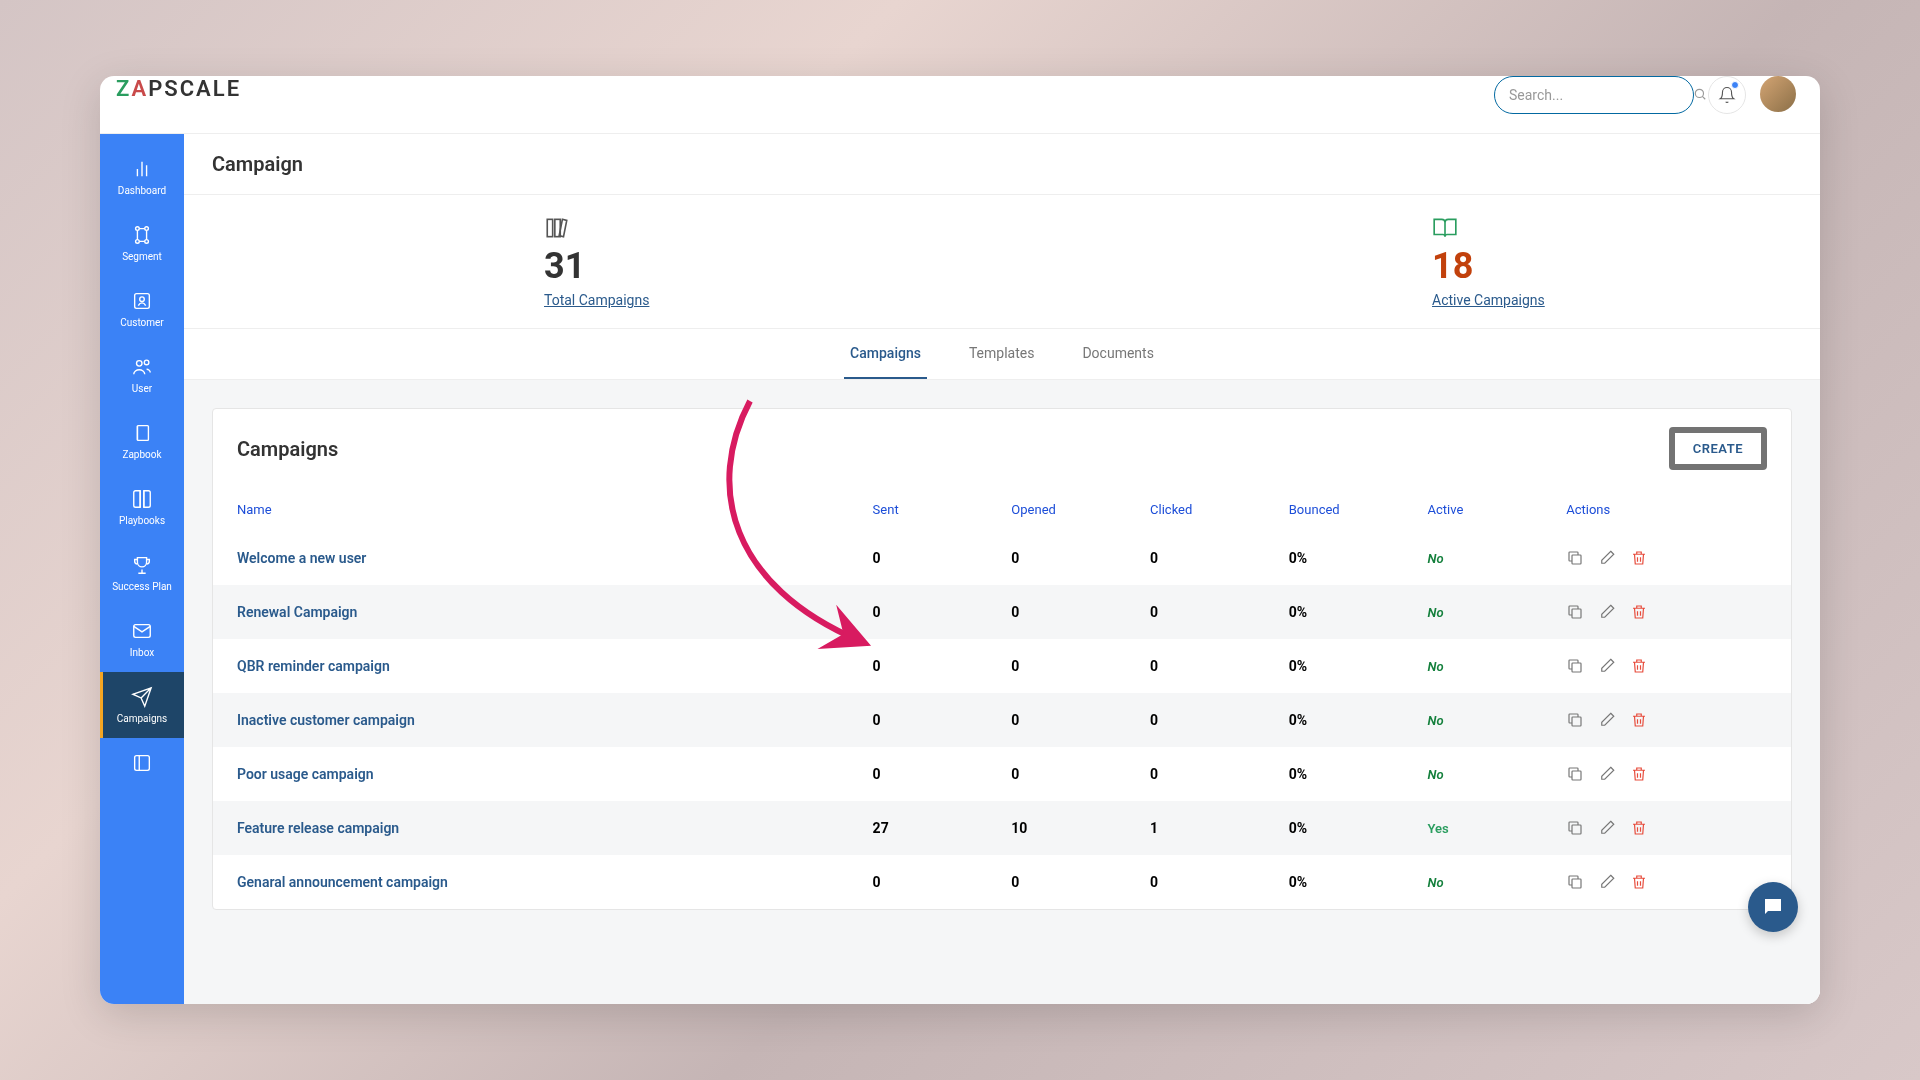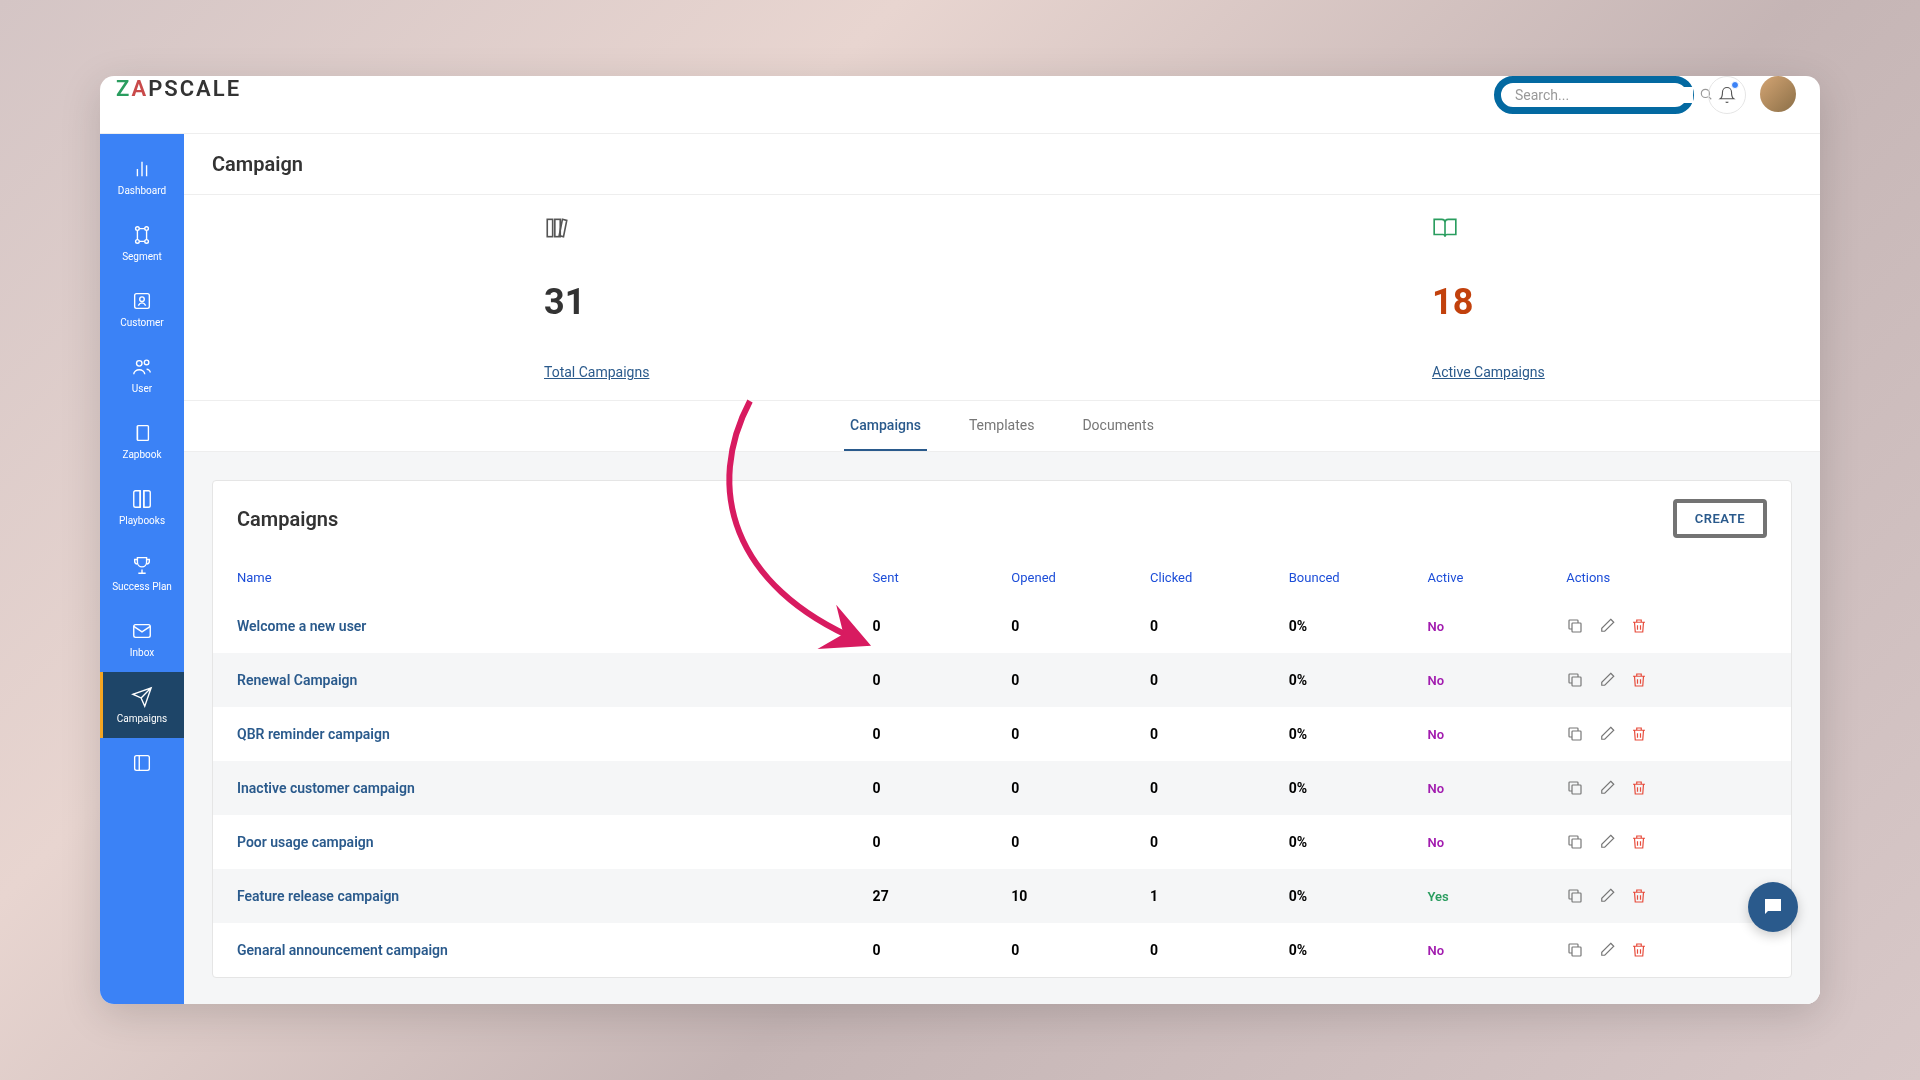--- a/index.html
+++ b/index.html
@@ -34,21 +34,21 @@
   font-weight: 600;
   letter-spacing: 2px;
 }
 .logo .z { color: #2a9d5f; }
 .logo .a { color: #c94a4a; }
 .logo .rest { color: #333; }
 .topbar-spacer { flex: 1; }
 .search-box {
   width: 200px;
   height: 38px;
-  border: 7px solid #0369a1;
+  border: 1px solid #0369a1;
   border-radius: 20px;
   display: flex;
   align-items: center;
   padding: 0 14px;
   color: #999;
   font-size: 14px;
 }
 .search-box input {
   border: none;
   outline: none;
@@ -139,21 +139,20 @@
   display: flex;
   padding: 20px 0;
   border-bottom: 1px solid #eee;
 }
 .stat-block {
   flex: 1;
   display: flex;
   flex-direction: column;
   align-items: flex-start;
   padding-left: 360px;
-  gap: 36px;
 }
 .stat-block.right { padding-left: 500px; }
 .stat-icon svg { width: 26px; height: 26px; stroke: #555; fill: none; stroke-width: 1.5; }
 .stat-icon.green svg { stroke: #2a9d5f; }
 .stat-value {
   font-size: 36px;
   font-weight: 700;
   color: #333;
   line-height: 1.2;
 }
@@ -198,21 +197,21 @@
   align-items: center;
   padding: 18px 24px;
 }
 .card-title {
   font-size: 20px;
   font-weight: 600;
   color: #333;
   flex: 1;
 }
 .create-btn {
-  border: 4px solid #737373;
+  border: 6px solid #737373;
   color: #2a5a8c;
   background: #fff;
   padding: 8px 18px;
   border-radius: 4px;
   font-size: 13px;
   font-weight: 600;
   cursor: pointer;
   letter-spacing: 0.5px;
 }
 table {
@@ -227,21 +226,21 @@
   font-weight: 400;
 }
 th:first-child { padding-left: 24px; }
 td {
   padding: 18px 18px;
   font-size: 14px;
 }
 td:first-child { padding-left: 24px; }
 tbody tr:nth-child(even) { background: #f5f6f7; }
 .campaign-name { color: #2a5a8c; font-weight: 600; cursor: pointer; }
-.no-val { color: #a21caf; font-weight: 600; font-size: 13px; }
+.no-val { color: #15803d; font-weight: 600; font-size: 13px; font-style: italic; }
 .yes-val { color: #2a9d5f; font-weight: 600; font-size: 13px; }
 .actions-cell { display: flex; gap: 14px; }
 .action-icon { width: 18px; height: 18px; cursor: pointer; }
 .action-icon svg { width: 18px; height: 18px; stroke: #777; fill: none; stroke-width: 1.6; }
 .action-icon.delete svg { stroke: #e74c3c; }
 .callout {
   position: absolute;
   top: 114px;
   left: 630px;
   width: 575px;

